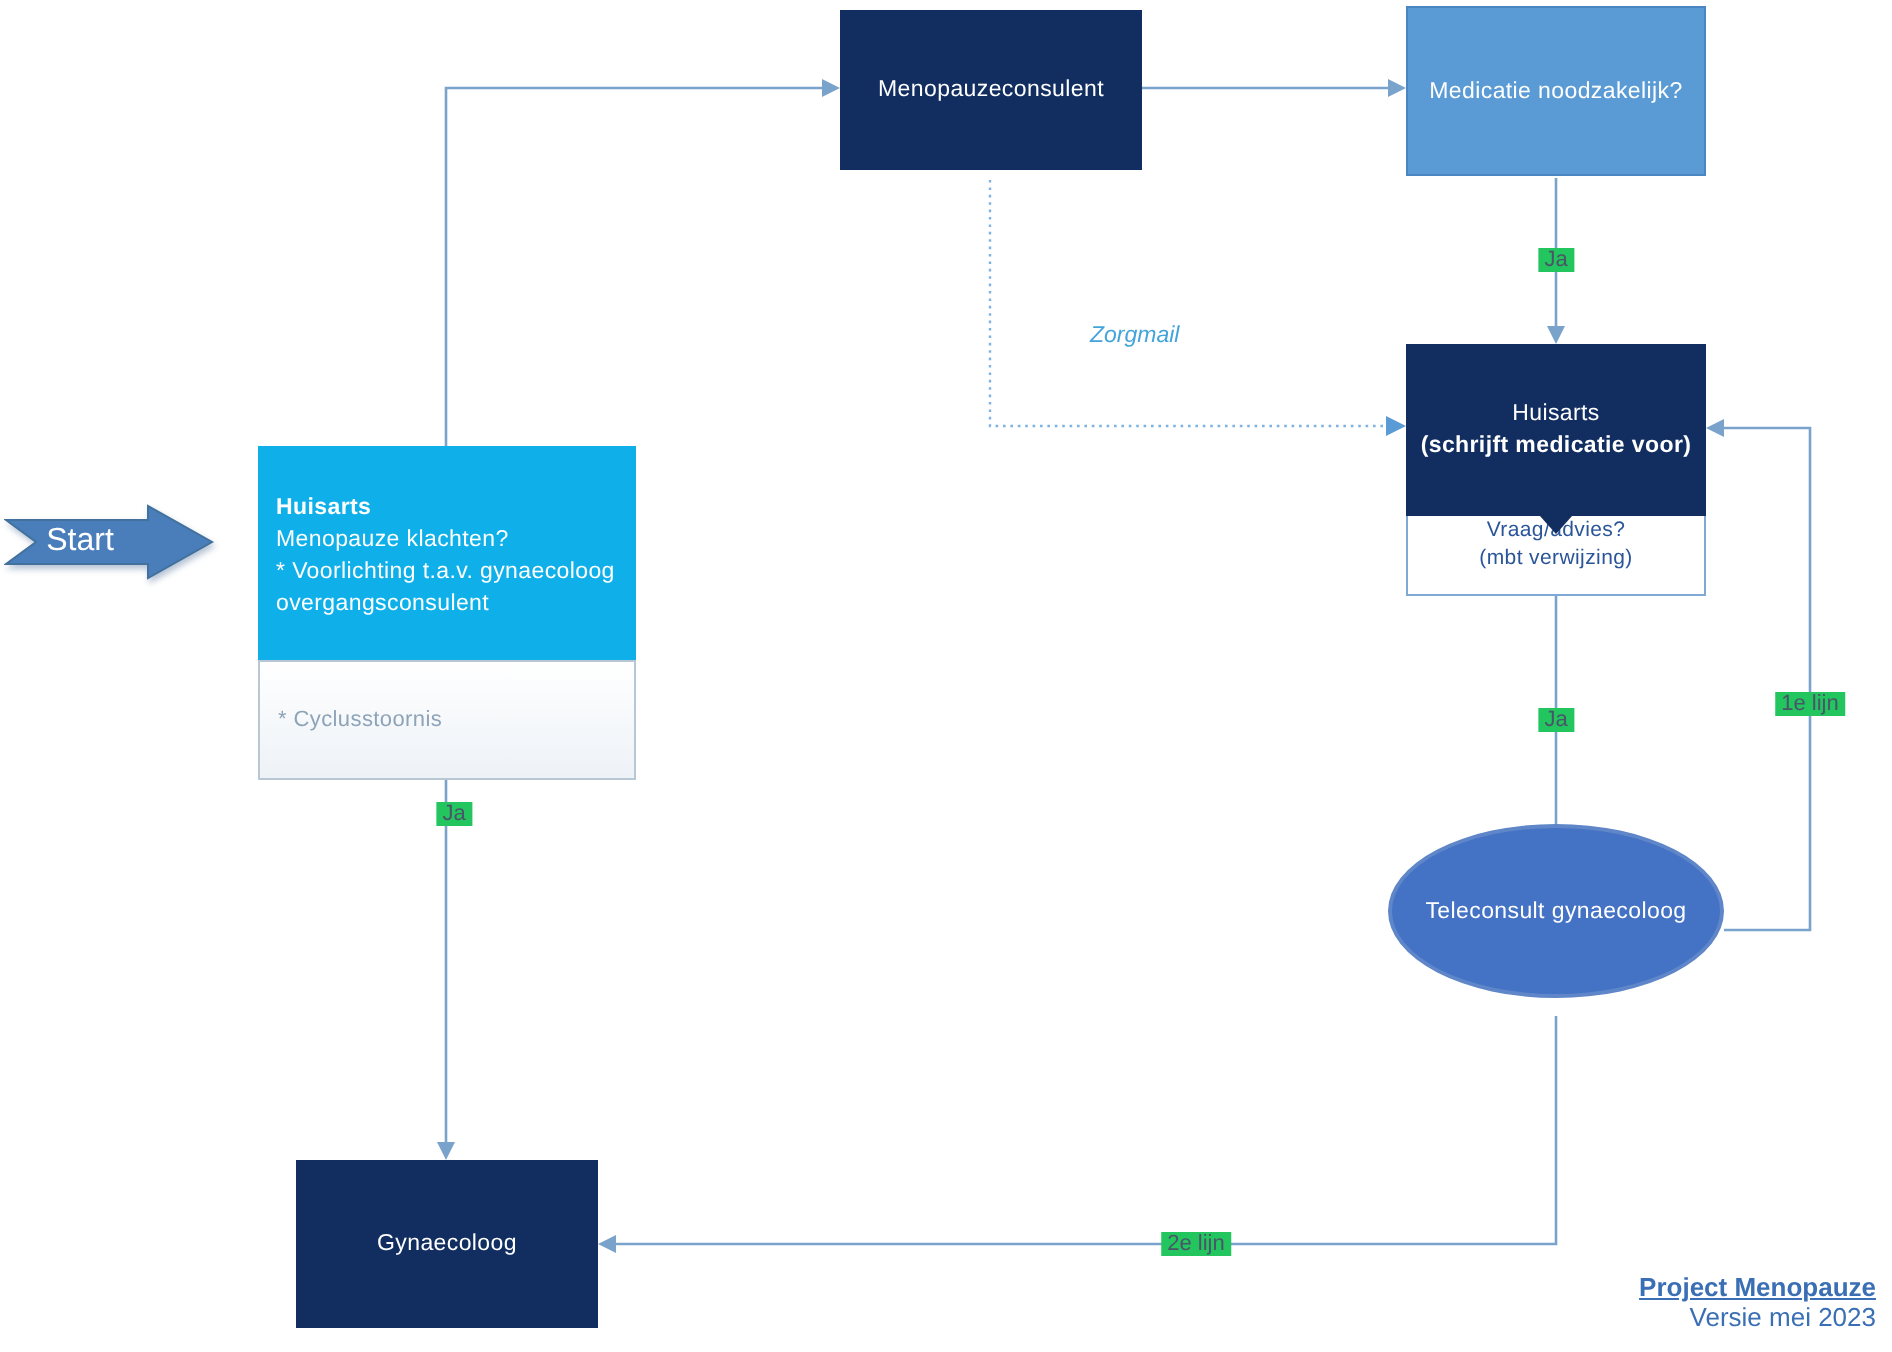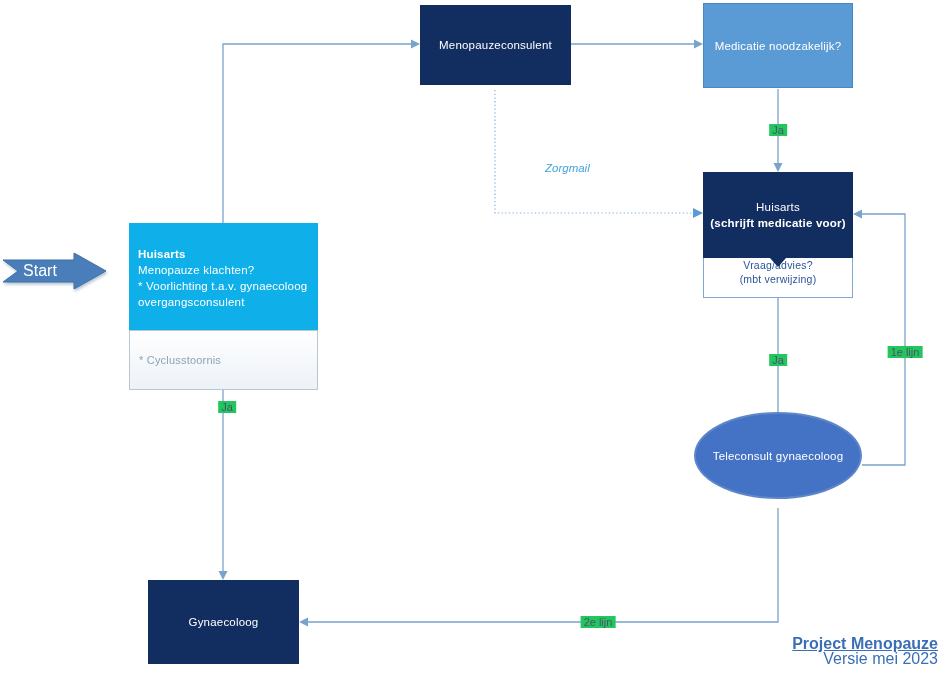--- a/index.html
+++ b/index.html
@@ -52,21 +52,21 @@
   .start-label { position:absolute; left:0; top:0; width:76px; height:38px;
                  display:flex; align-items:center; justify-content:center;
                  color:#fff; font-size:16px; }
 
   .edge-label { position:absolute; z-index:2; transform:translate(-50%,-50%);
                 background:#22c55e; padding:0 3px; font-size:11px; color:var(--edge-label); }
   .lbl-zorgmail { position:absolute; z-index:2; left:516px; top:162px;
                   font-style:italic; font-size:11.5px; color:var(--zorgmail-text);margin-left:29px; }
 
   .footer { position:absolute; right:8px; top:636px; z-index:2; text-align:right;
-            font-size:16px; color:var(--footer-text); line-height:15px; }
+            font-size:13px; color:var(--footer-text); line-height:15px; }
   .footer .proj { font-weight:bold; text-decoration:underline; cursor:pointer; }
 </style>
 </head>
 <body>
 
 <div class="canvas">
 
   <svg class="connector-layer" width="946" height="676" viewBox="0 0 946 676">
     <g>
       <path class="connector" d="M223,223 V44 H411"></path>

